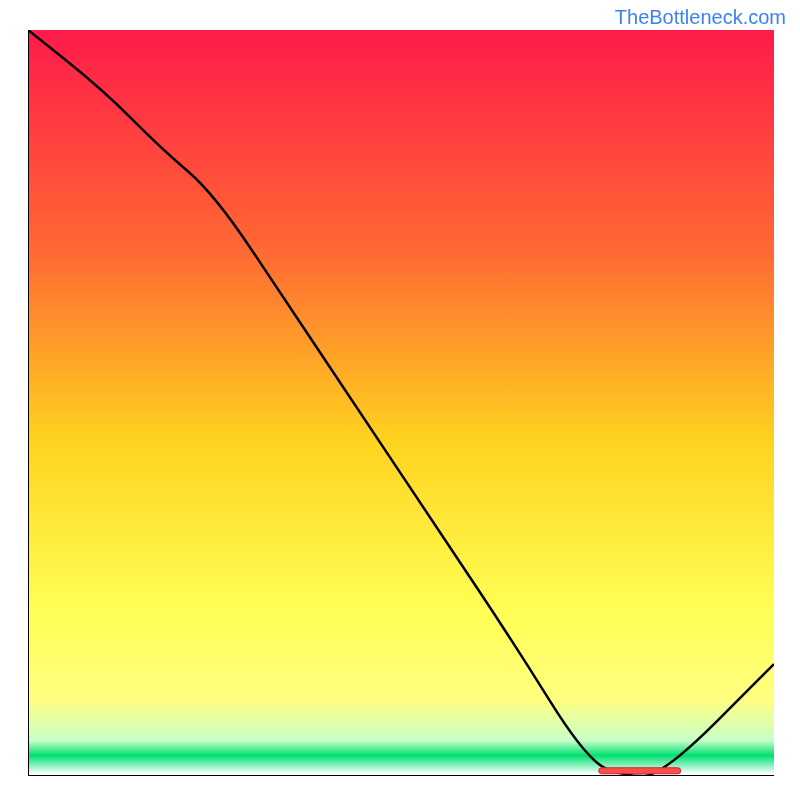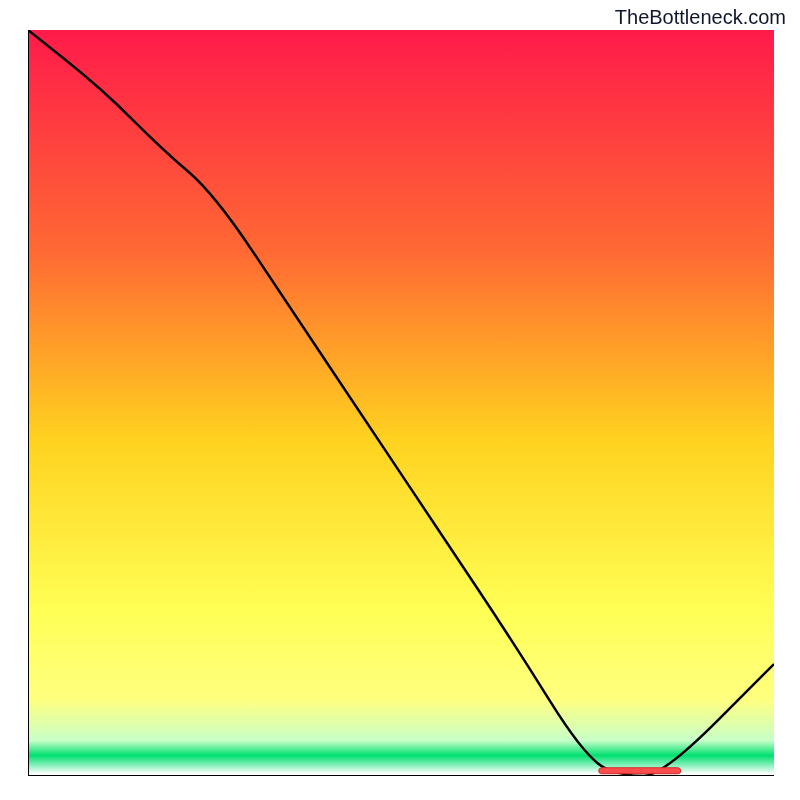--- a/index.html
+++ b/index.html
@@ -10,21 +10,21 @@
   }
   .container {
     width: 800px;
     height: 800px;
     position: relative;
   }
   .watermark {
     position: absolute;
     top: 6px;
     right: 14px;
-    color: #0f172a;
+    color: #3b82f6;
     font-size: 20px;
     font-weight: 500;
     font-family: Arial, sans-serif;
     z-index: 10;
   }
   .plot-area {
     position: absolute;
     left: 28px;
     top: 30px;
     width: 746px;

